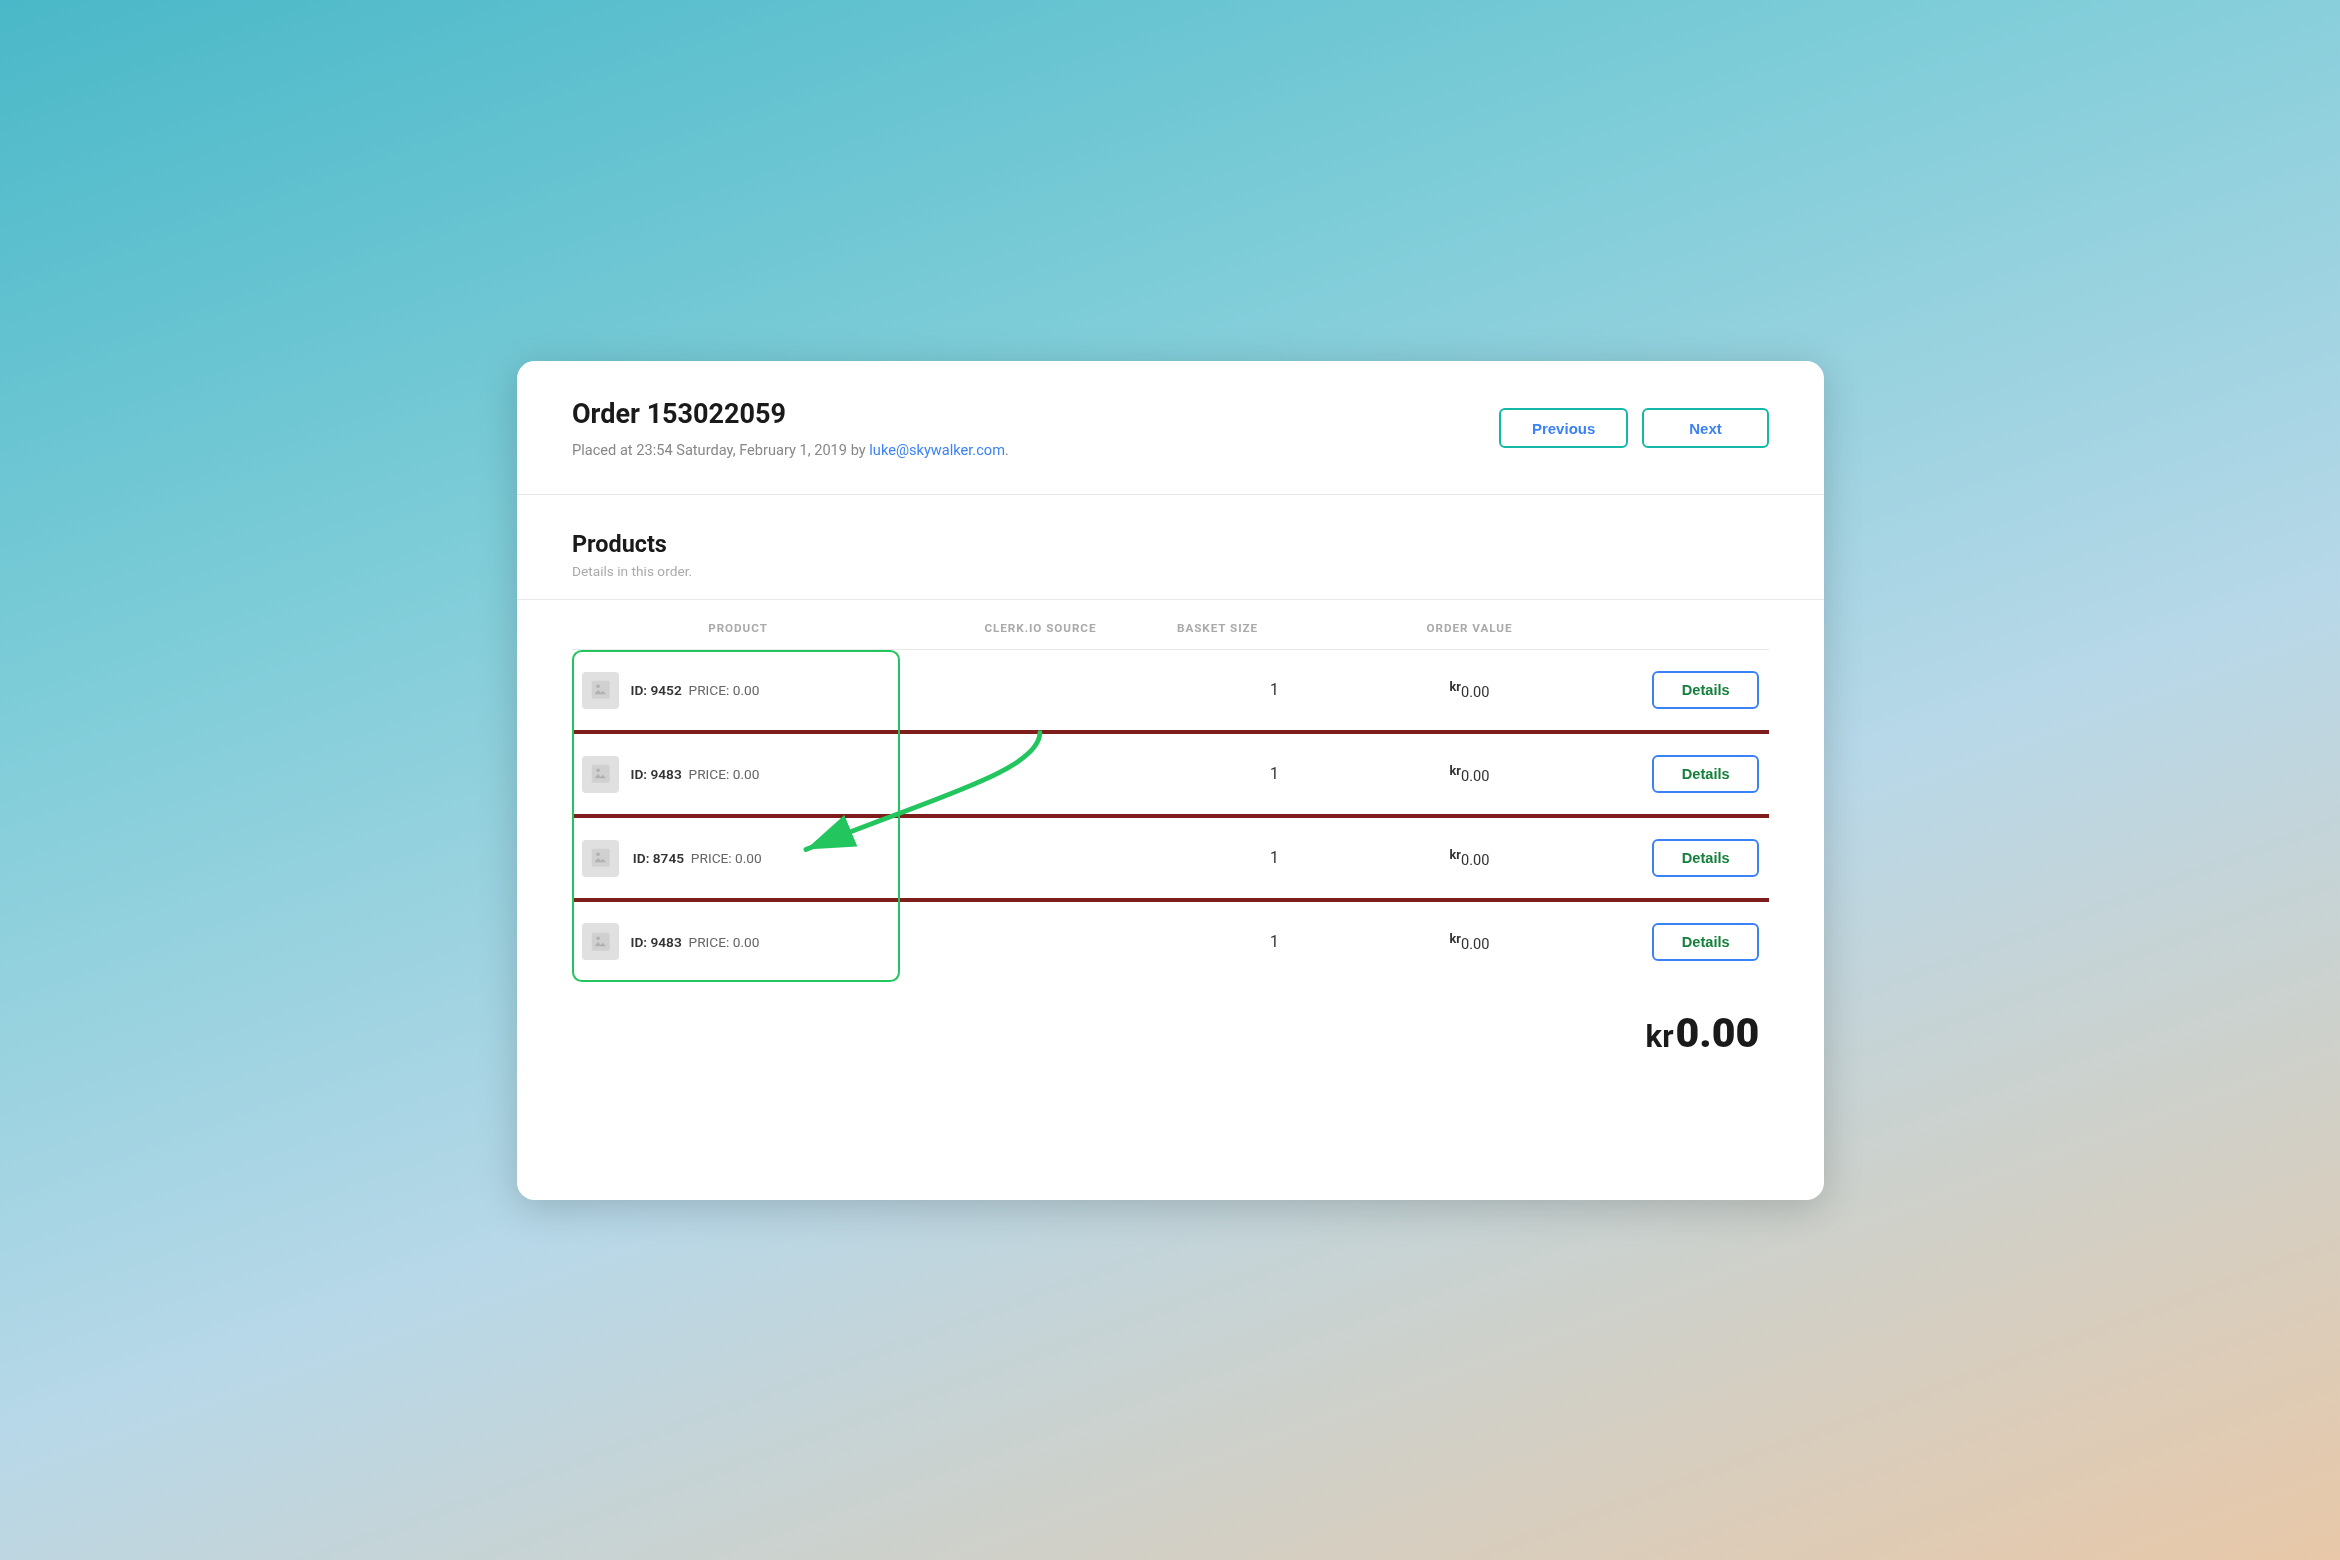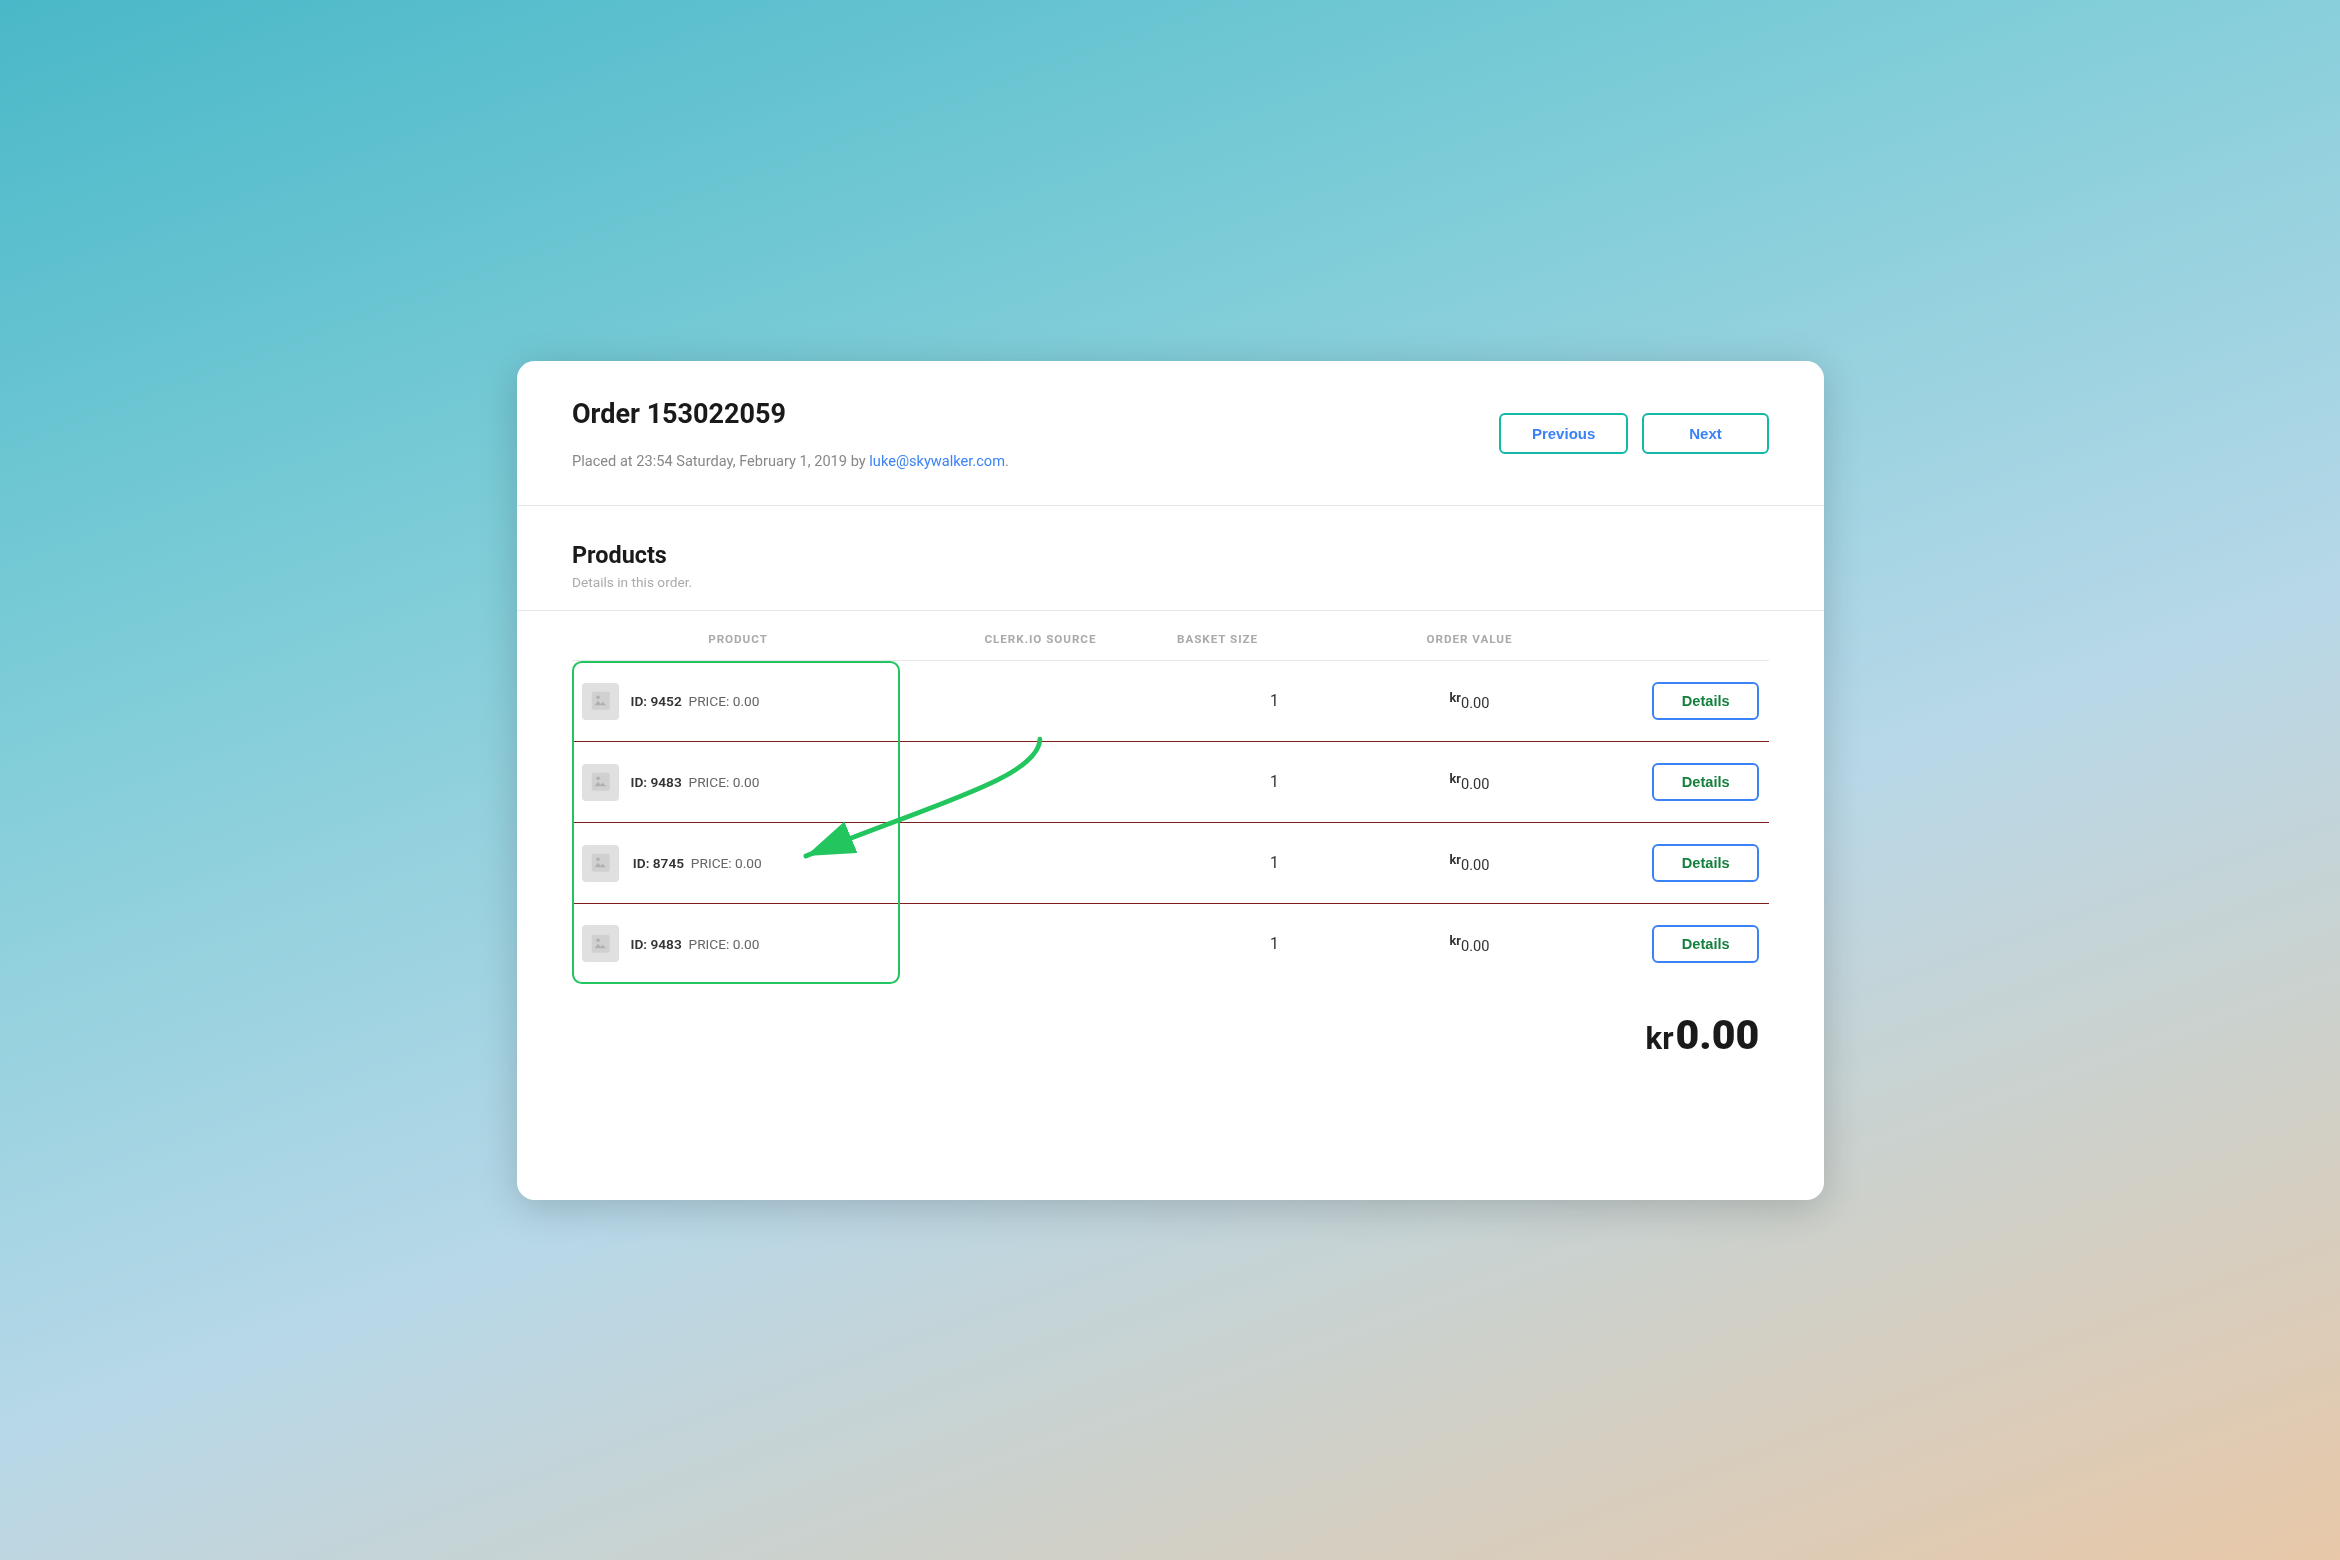--- a/index.html
+++ b/index.html
@@ -31,21 +31,21 @@
       align-items: center;
       justify-content: space-between;
     }
 
     .order-info {}
 
     .order-title {
       font-size: 27px;
       font-weight: 700;
       color: #1a1a1a;
-      margin-bottom: 22px;
+      margin-bottom: 11px;
     }
 
     .order-meta {
       font-size: 14.6px;
       color: #888;
     }
 
     .order-meta a {
       color: #3b82f6;
       text-decoration: none;
@@ -106,21 +106,21 @@
       letter-spacing: 0.08em;
       text-transform: uppercase;
       text-align: center;
     }
 
     .table-row {
       display: grid;
       grid-template-columns: 332px 273px 195px 195px 1fr;
       align-items: center;
       padding: 17.6px 0;
-      border-bottom: 1px solid #7f1d1d;
+      border-bottom: 4px solid #7f1d1d;
     }
 
     .product-img-placeholder {
       width: 37px;
       height: 37px;
       background: #e0e0e0;
       border-radius: 3.9px;
       display: flex;
       align-items: center;
       justify-content: center;

